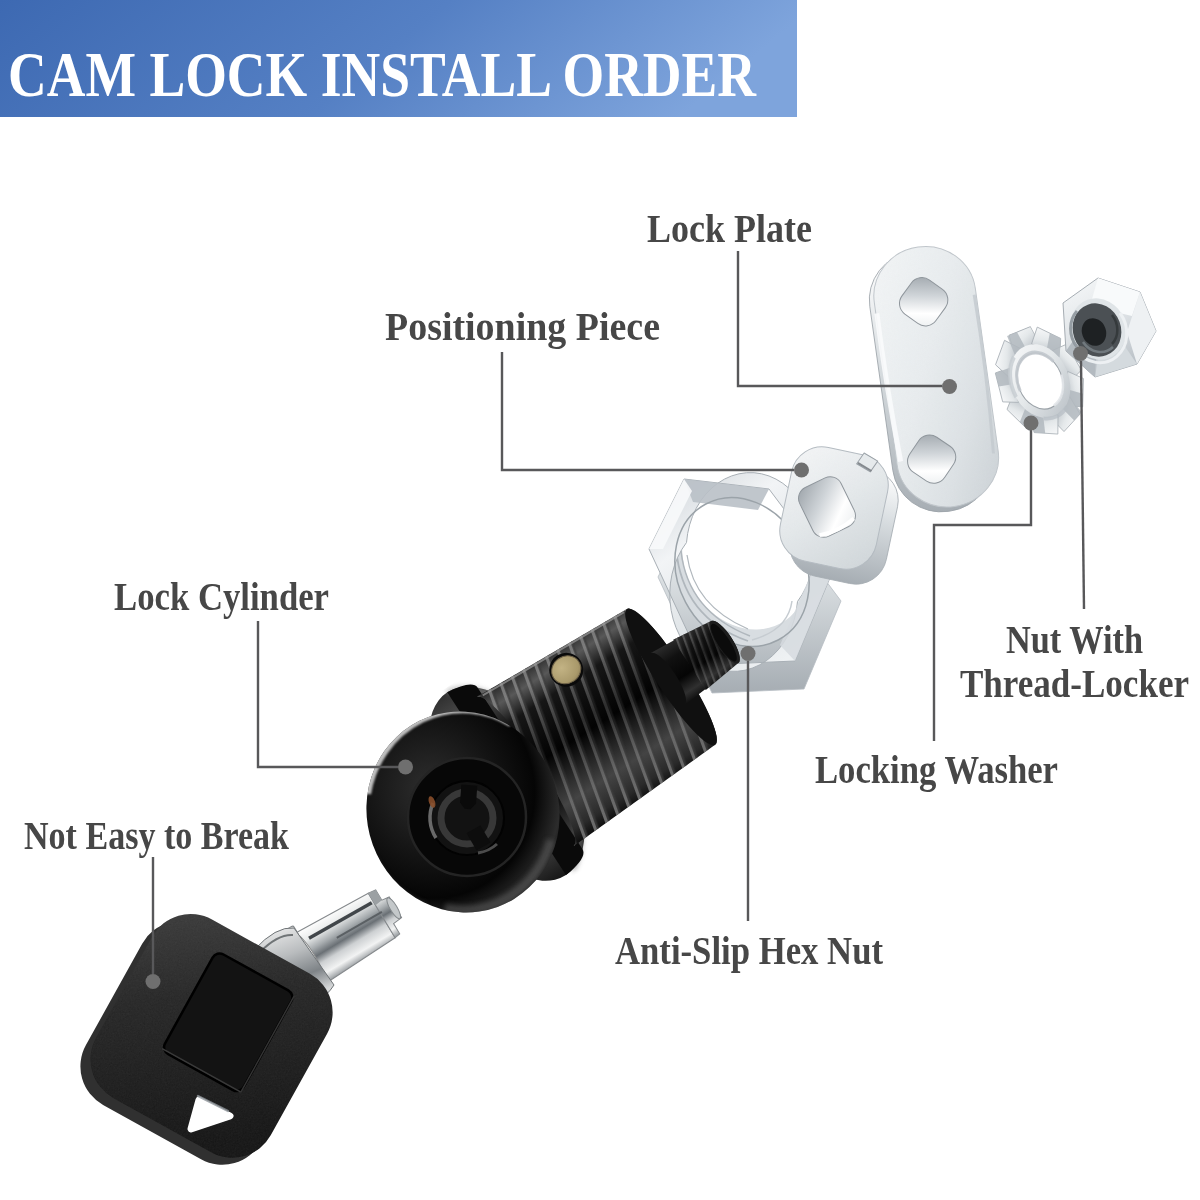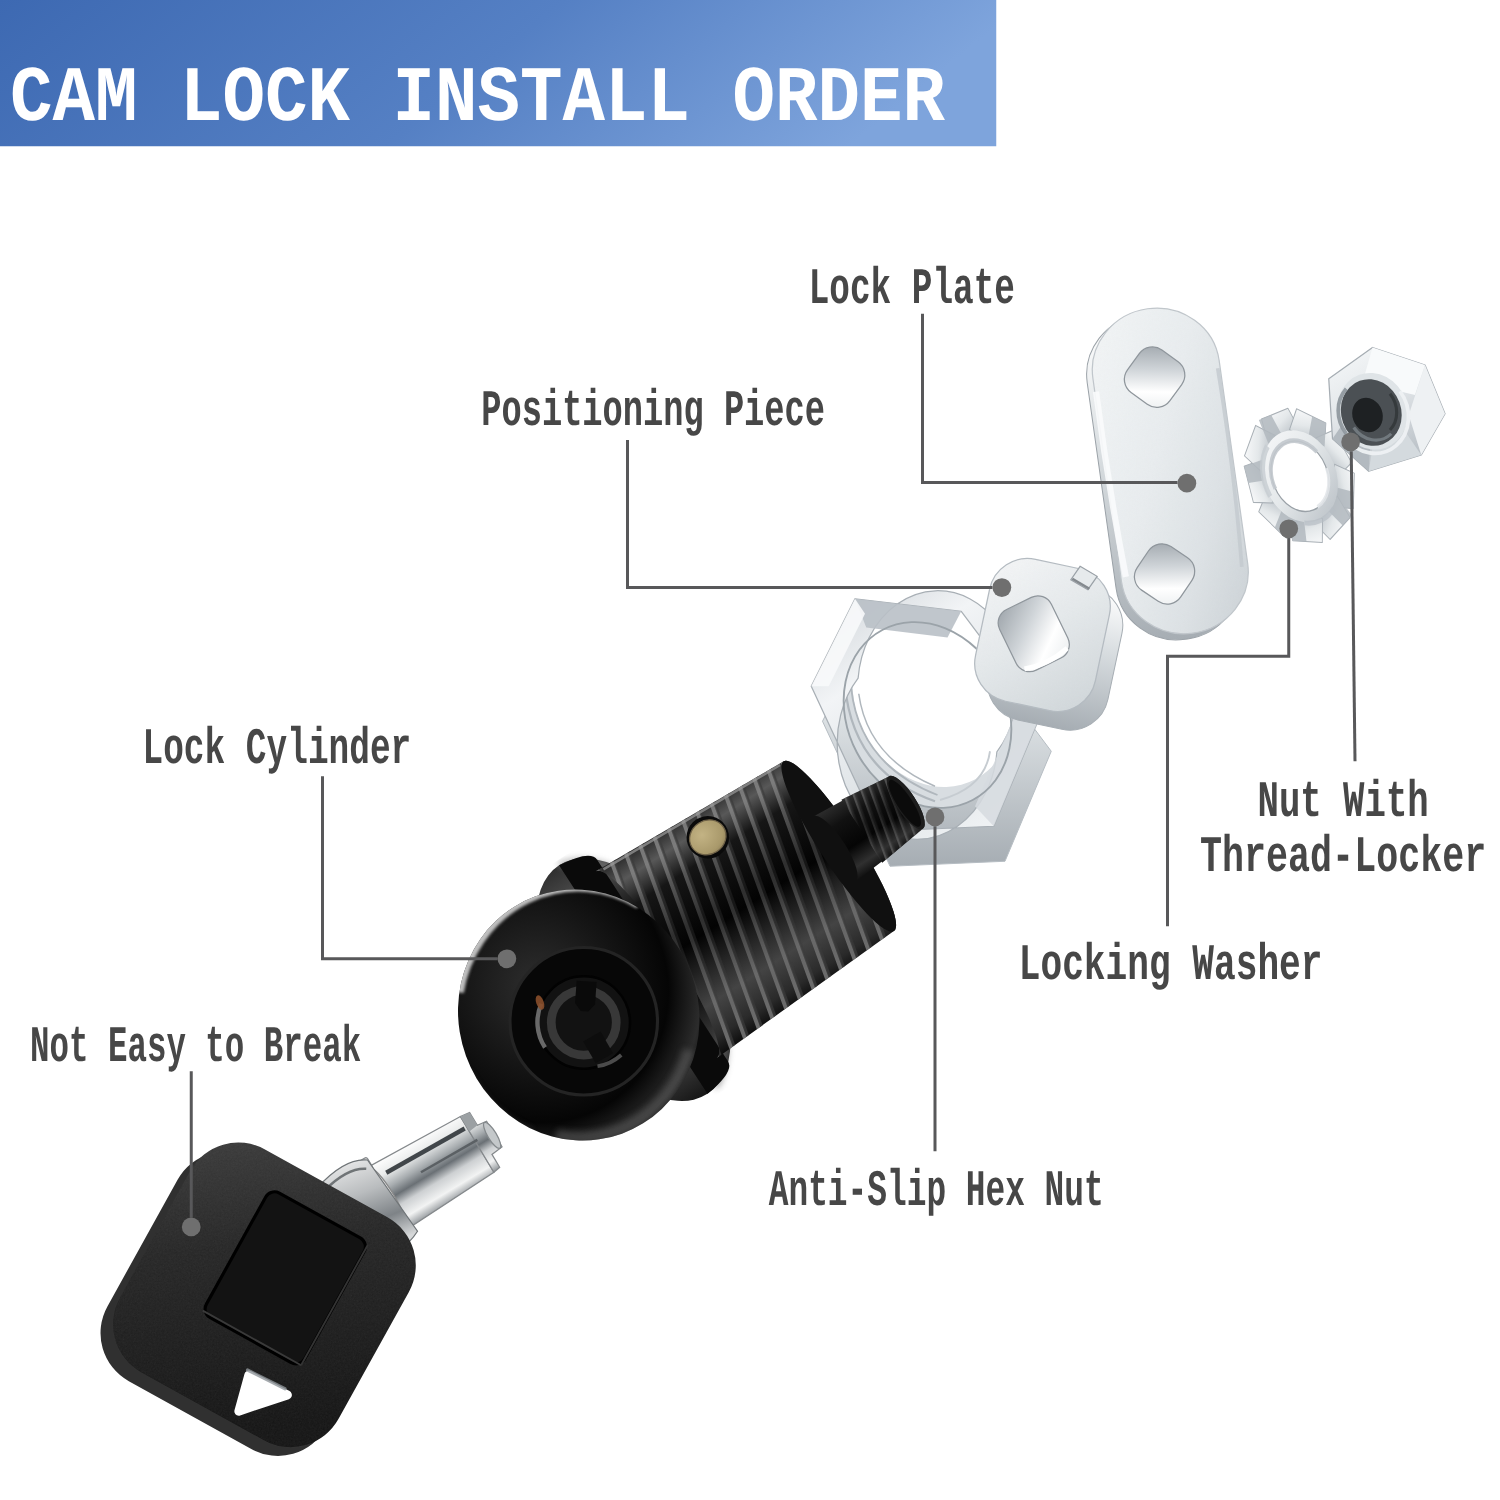--- a/index.html
+++ b/index.html
@@ -1,17 +1,17 @@
 <!DOCTYPE html>
 <html><head>
 <meta charset="utf-8">
 <style>
   html,body{margin:0;padding:0;background:#ffffff;}
   .canvas{position:relative;width:1200px;height:1200px;background:#ffffff;overflow:hidden;
-          font-family:Liberation Mono, monospace;}
+          font-family:Liberation Serif, serif;}
   svg{display:block;}
 </style>
 </head>
 <body>
 
 <div class="canvas">
 <svg width="1200" height="1200" viewBox="0 0 1200 1200">
   <defs>
 
     <linearGradient id="bannerGrad" x1="0" y1="0" x2="1" y2="0.18">

